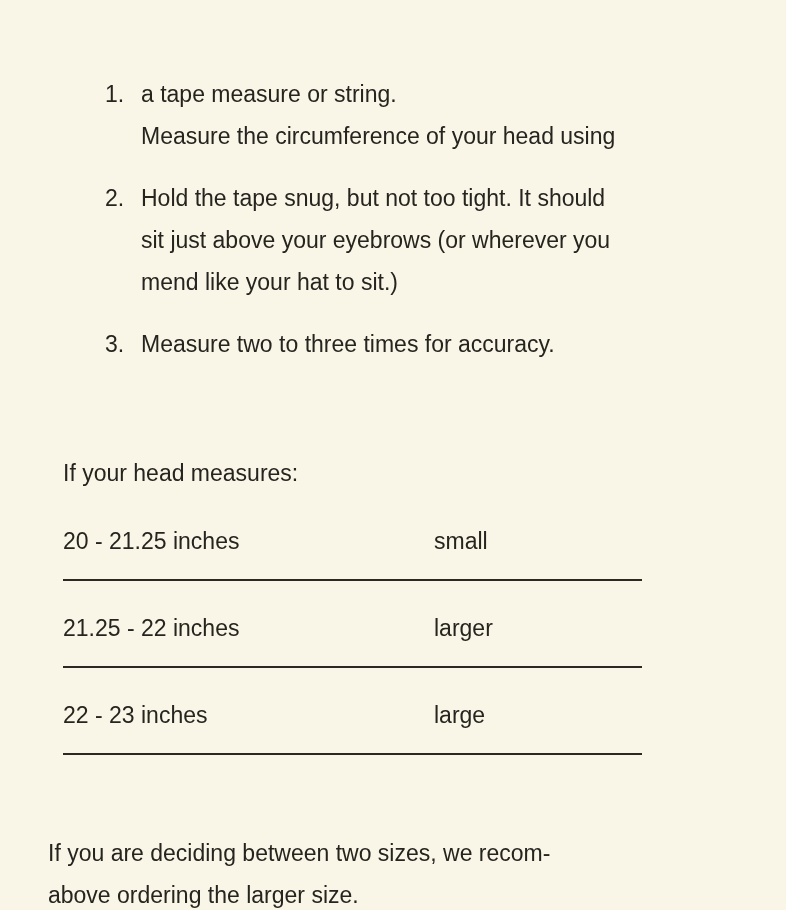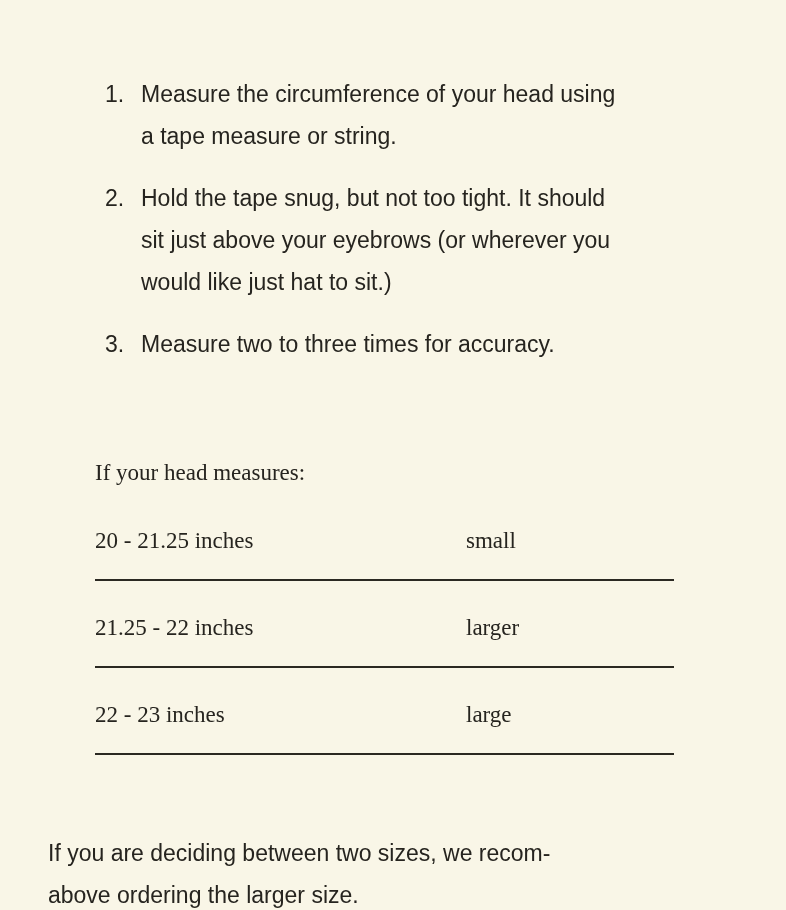--- a/index.html
+++ b/index.html
@@ -23,24 +23,23 @@
     margin-bottom: 20px;
   }
   .step-num {
     width: 36px;
     flex: none;
   }
   .step-body {
     width: 548px;
   }
   .size-table {
-    margin-left: 95px;
+    margin-left: 63px;
     margin-top: 87px;
     width: 579px;
-    font-family: Liberation Serif, serif;
   }
   .trow {
     display: flex;
   }
   .trow.ruled {
     margin-top: 26px;
     padding-bottom: 17px;
     border-bottom: 2px solid #2B2922;
   }
   .cell.c1 { width: 371px; flex: none; }
@@ -54,31 +53,31 @@
 </head>
 <body>
 
 <div class="page">
 
   <div class="steps">
 
     <div class="step">
       <div class="step-num">1.</div>
       <div class="step-body">
+        <div>a tape measure or string.</div>
         <div>Measure the circumference of your head using</div>
-        <div>a tape measure or string.</div>
       </div>
     </div>
 
     <div class="step">
       <div class="step-num">2.</div>
       <div class="step-body">
         <div>Hold the tape snug, but not too tight. It should</div>
         <div>sit just above your eyebrows (or wherever you</div>
-        <div>would like just hat to sit.)</div>
+        <div>mend like your hat to sit.)</div>
       </div>
     </div>
 
     <div class="step">
       <div class="step-num">3.</div>
       <div class="step-body">
         <div>Measure two to three times for accuracy.</div>
       </div>
     </div>
 

